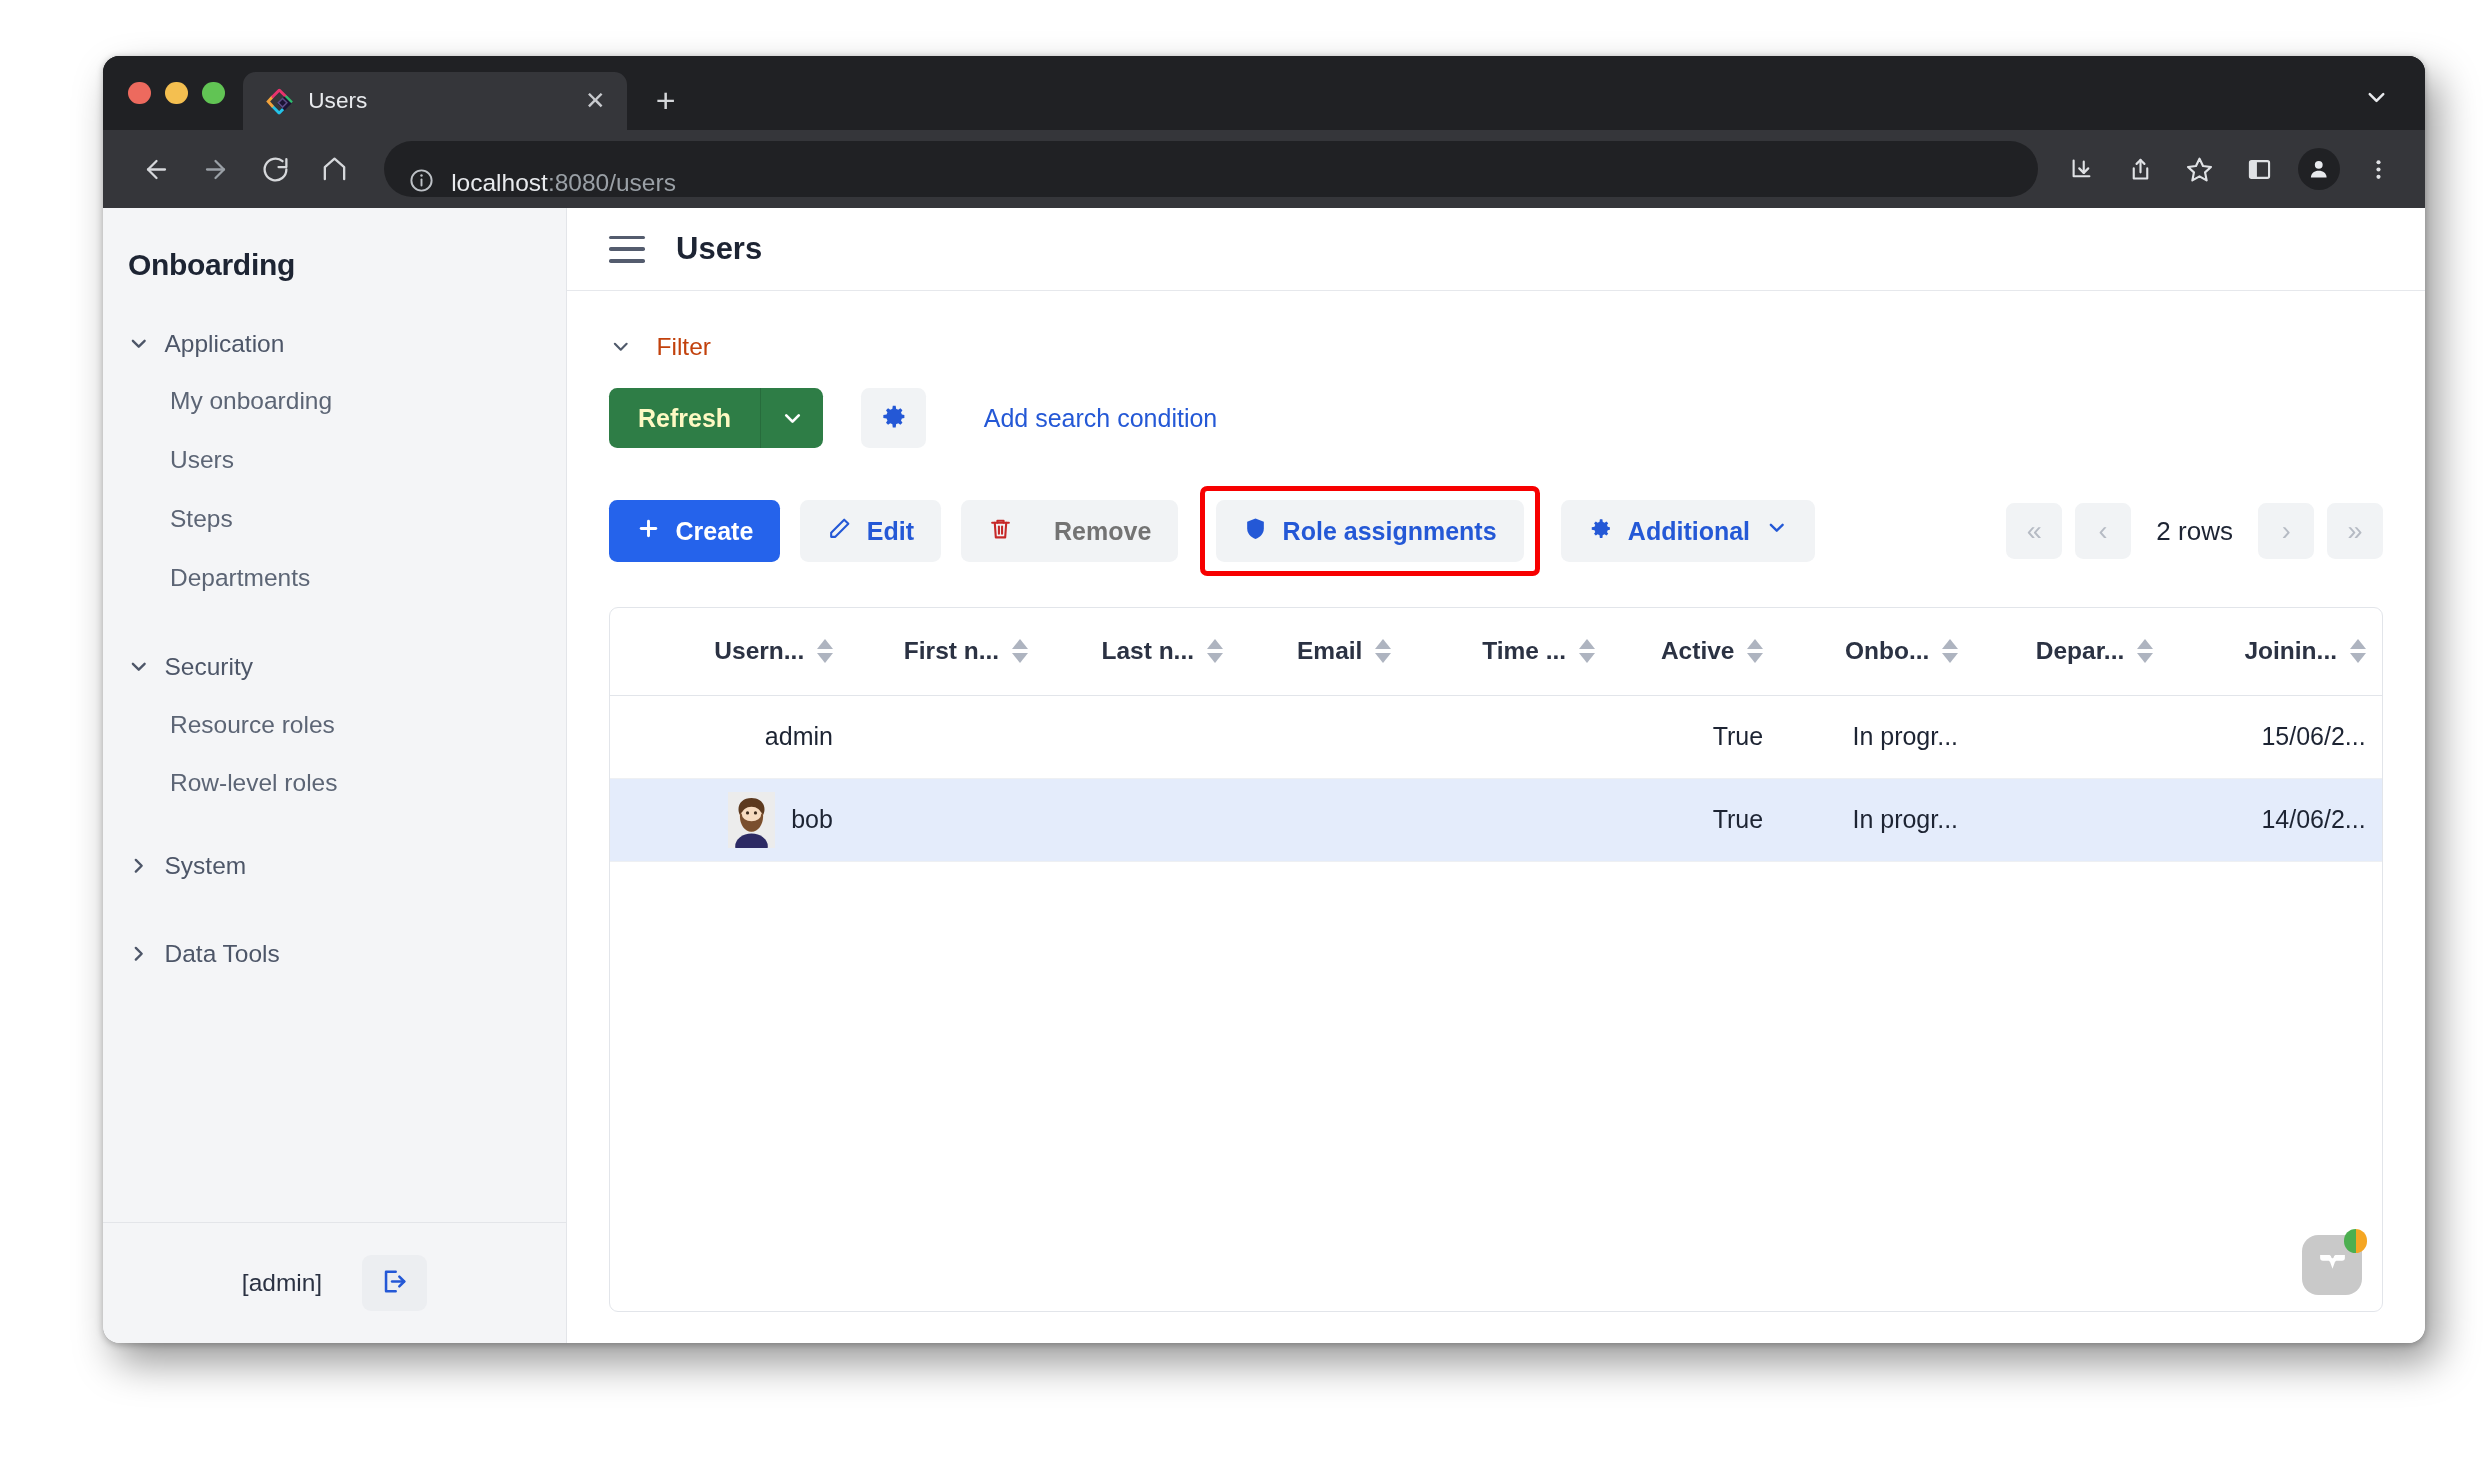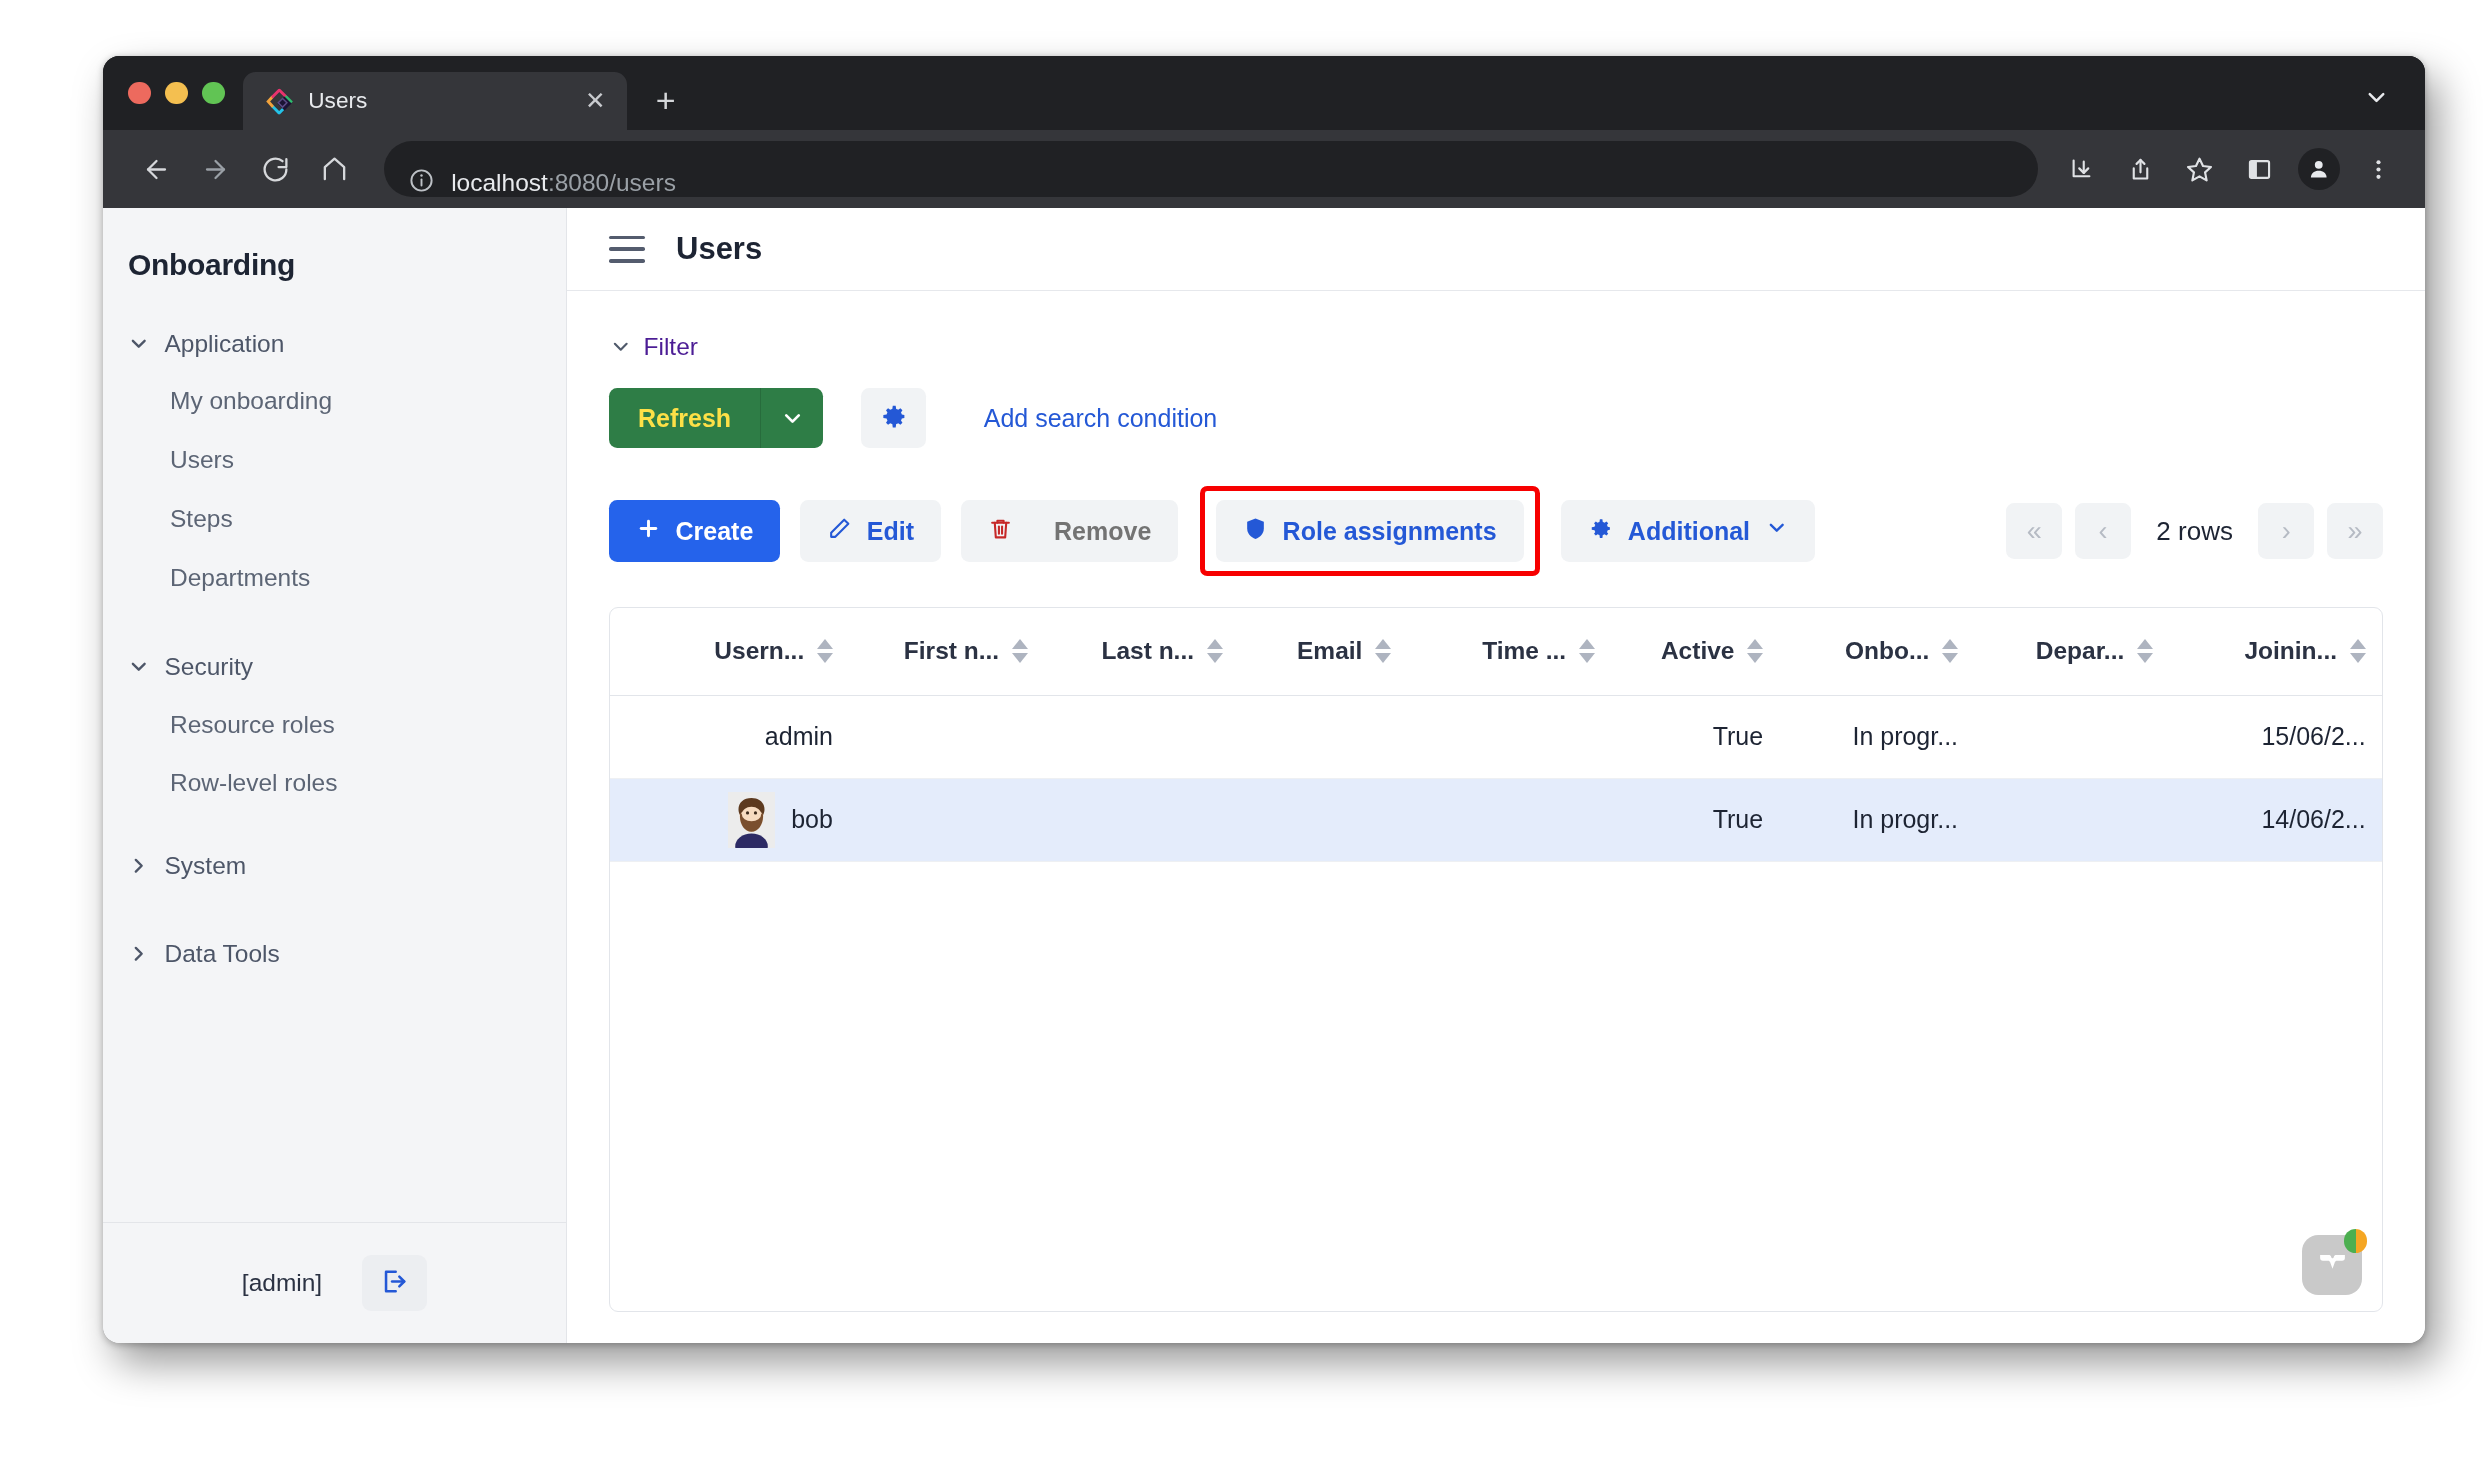--- a/index.html
+++ b/index.html
@@ -175,29 +175,29 @@
     padding: 0 42px;
     gap: 31px;
   }
   .hamburger { width: 36px; height: 27px; display: flex; flex-direction: column; justify-content: space-between; }
   .hamburger span { display: block; height: 3.6px; background: #545c6e; border-radius: 1.8px; }
   .page-title { font-size: 31px; font-weight: bold; color: #1d2433; }
 
   .main-body { flex: 1 1 auto; padding: 42px 42px 0 42px; display: flex; flex-direction: column; min-height:0; }
 
   .filter-row {
-    display: flex; align-items: center; gap: 11px;
-    font-size: 24.5px; color: #4c1d95;
+    display: flex; align-items: center; gap: 24px;
+    font-size: 24.5px; color: #c2410c;
     margin-bottom: 27px;
   }
 
   .controls-row { display: flex; align-items: center; gap: 25px; margin-bottom: 38px; }
   .split-btn { display: flex; }
   .btn-refresh {
-    background: #2e7d46; color: #fde047;
+    background: #2e7d46; color: #fef9c3;
     font-size: 25px; font-weight: bold;
     padding: 0 29px; height: 60px;
     display: flex; align-items: center;
     border-radius: 8.2px 0 0 8.2px;
   }
   .btn-refresh-caret {
     background: #2e7d46; color: #fff;
     width: 63px; height: 60px;
     border-radius: 0 8.2px 8.2px 0;
     border-left: 0.9px solid #276c3c;

